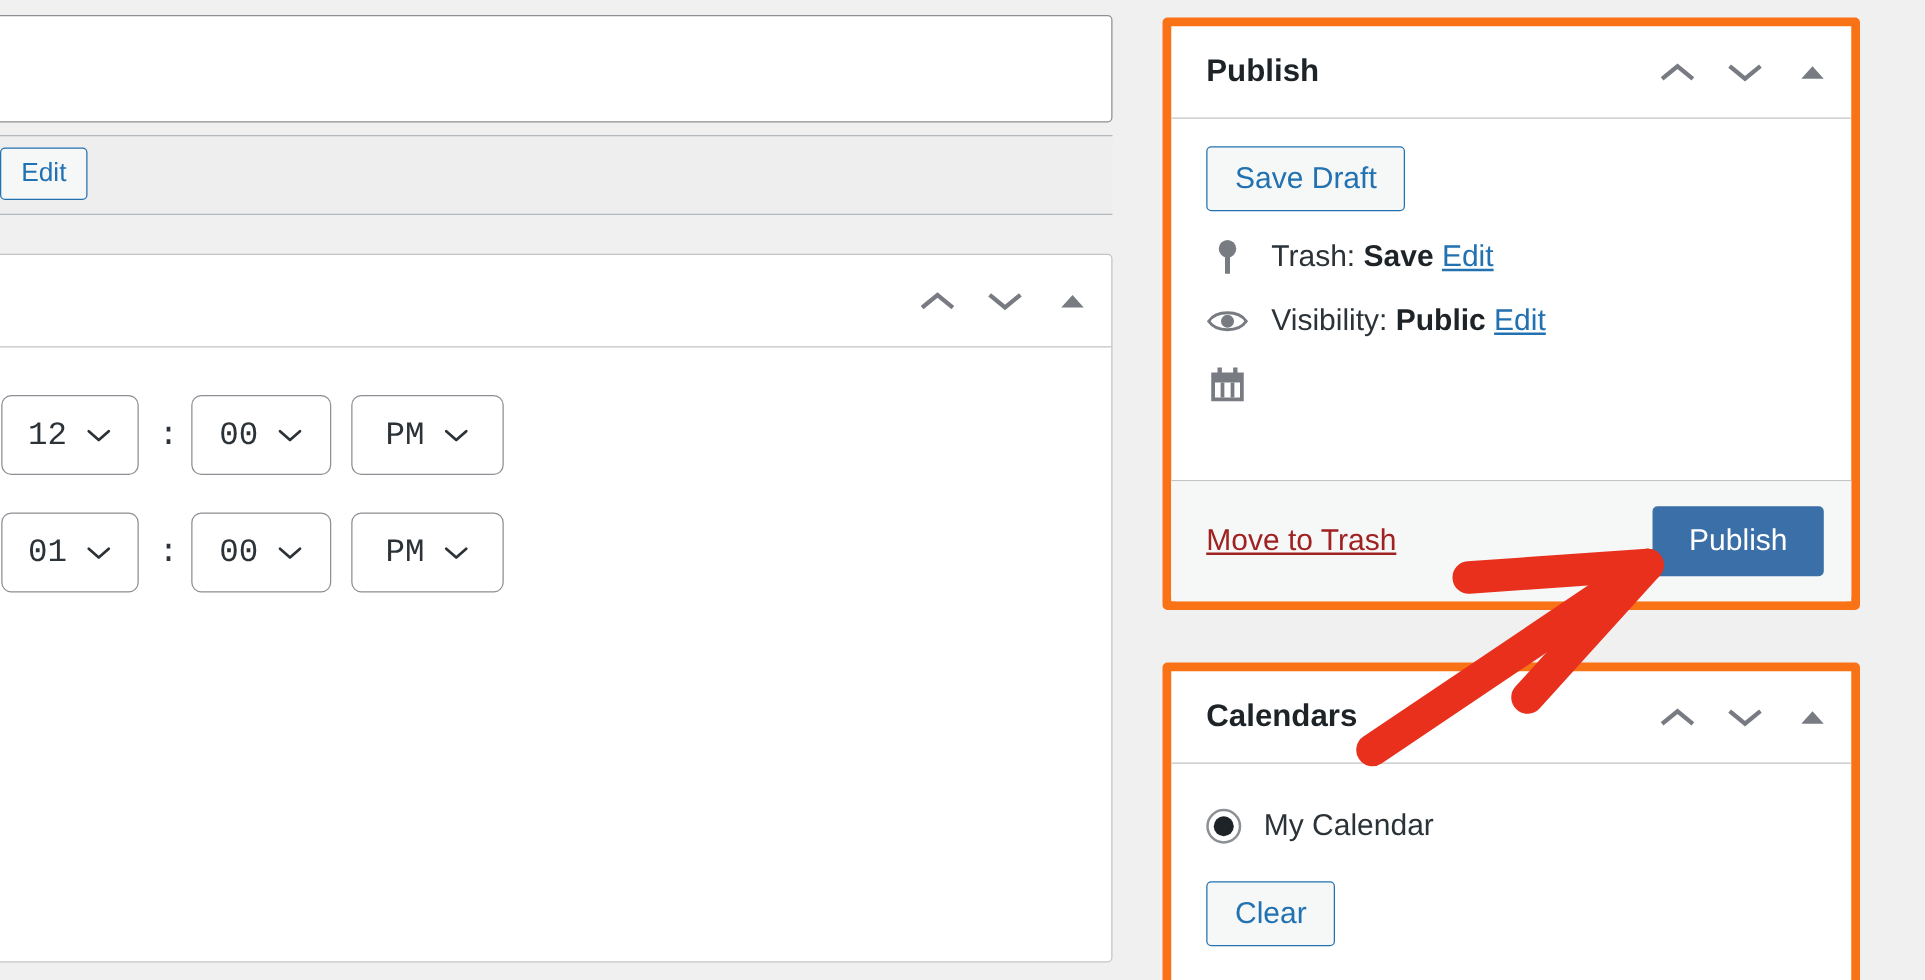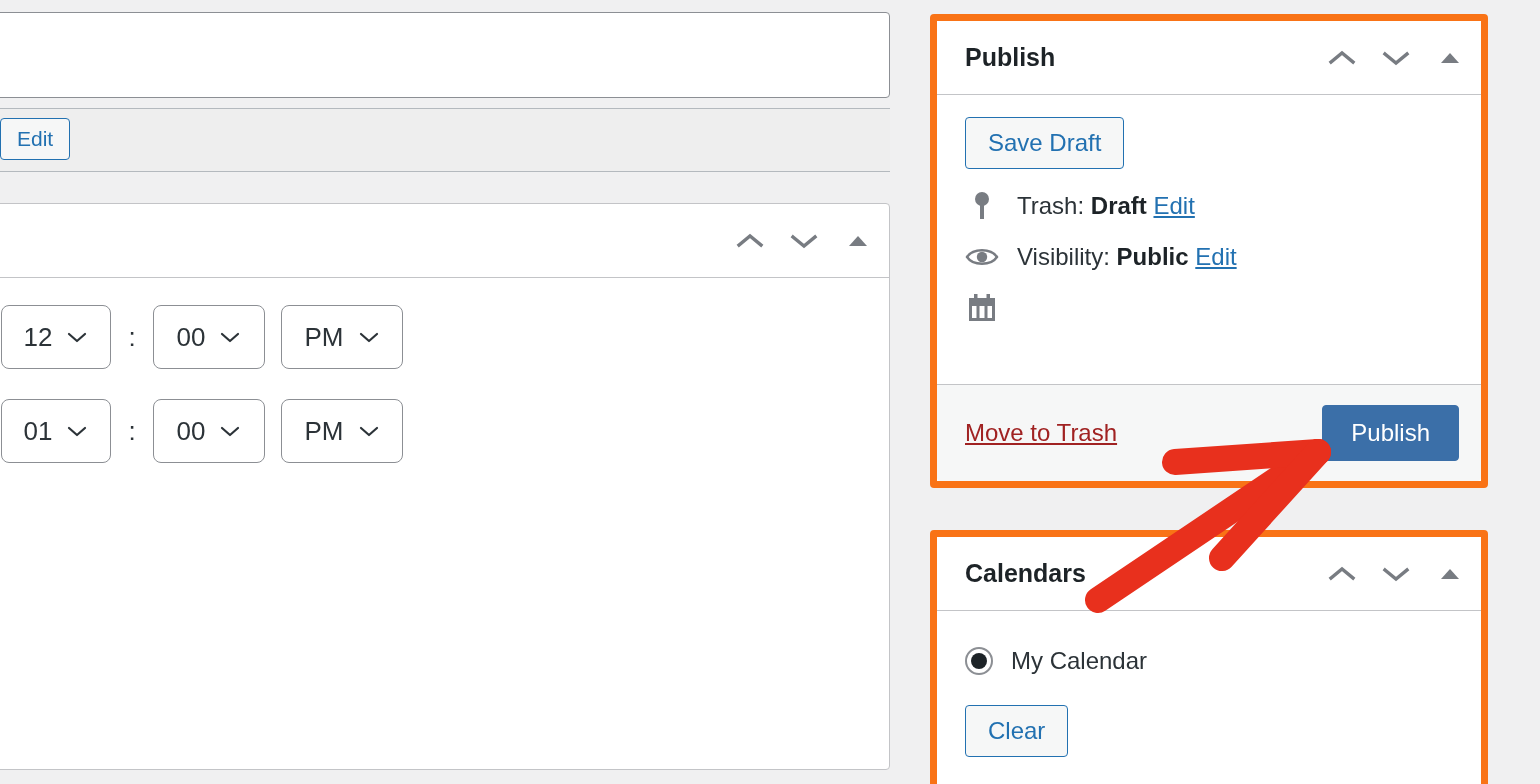--- a/index.html
+++ b/index.html
@@ -39,21 +39,21 @@
   }
   .left-panel-head {
     position: relative; height: 74px;
     border-bottom: 1px solid #c3c4c7;
   }
   .panel-icons { position: absolute; right: 14px; top: 50%; transform: translateY(-50%);
     display: flex; align-items: center; gap: 20px; }
   .ic { width: 34px; height: 34px; display: flex; align-items: center; justify-content: center; cursor: pointer; }
   .ic svg { display: block; }
 
-  .time-rows { position: absolute; left: 60px; top: 101px; }
+  .time-rows { position: absolute; left: 60px; top: 112px; font-family: Liberation Mono, monospace; }
   .time-row { display: flex; align-items: center; gap: 16px; margin-bottom: 30px; }
   .sel {
     display: inline-flex; align-items: center; justify-content: center; gap: 14px;
     height: 64px; padding: 0 16px;
     border: 1px solid #8c8f94; border-radius: 8px;
     background: #fff; color: #2c3338;
     font-size: 26px; cursor: pointer;
   }
   .sel.w-sm { min-width: 110px; }
   .sel.w-md { min-width: 112px; }
@@ -71,21 +71,21 @@
   .pb-head {
     position: relative; display: flex; align-items: center;
     height: 74px; padding: 0 14px 0 28px;
     border-bottom: 1px solid #c3c4c7;
   }
   .pb-title { font-size: 25px; font-weight: bold; color: #1d2327; }
   .pb-head .panel-icons { right: 14px; }
 
   .pb-body { padding: 22px 28px 18px 28px; }
 
-  .btn-row { display: flex; justify-content: space-between; align-items: flex-start; flex-direction: column; }
+  .btn-row { display: flex; justify-content: space-between; align-items: center; }
   .btn-sec {
     background: #f6f7f7; color: #2271b1;
     border: 1px solid #2271b1; border-radius: 4px;
     padding: 10px 22px;
     font-size: 24px; line-height: 1.25;
     cursor: pointer; white-space: nowrap;
   }
 
   .misc { margin-top: 22px; }
   .misc-row { display: flex; align-items: center; gap: 18px; margin-bottom: 22px; font-size: 24px; color: #2c3338; }
@@ -235,21 +235,21 @@
         <div class="misc">
           <div class="misc-row">
             <span class="mi">
               <svg width="22" height="30" viewBox="0 0 22 30">
                   <circle cx="11" cy="8" r="7" fill="#787c82"></circle>
                   <rect x="9" y="12" width="4" height="16" fill="#787c82"></rect>
                 </svg>
             </span>
             <span class="misc-txt">
               <span>Trash:</span>
-              <b>Draft</b>
+              <b>Save</b>
               <span class="lnk">Edit</span>
             </span>
           </div>
 
           <div class="misc-row">
             <span class="mi">
               <svg width="34" height="22" viewBox="0 0 34 22">
                   <path d="M2 11 C8 2, 26 2, 32 11 C26 20, 8 20, 2 11 Z" fill="none" stroke="#787c82" stroke-width="2.4"></path>
                   <circle cx="17" cy="11" r="5.2" fill="#787c82"></circle>
                 </svg>

